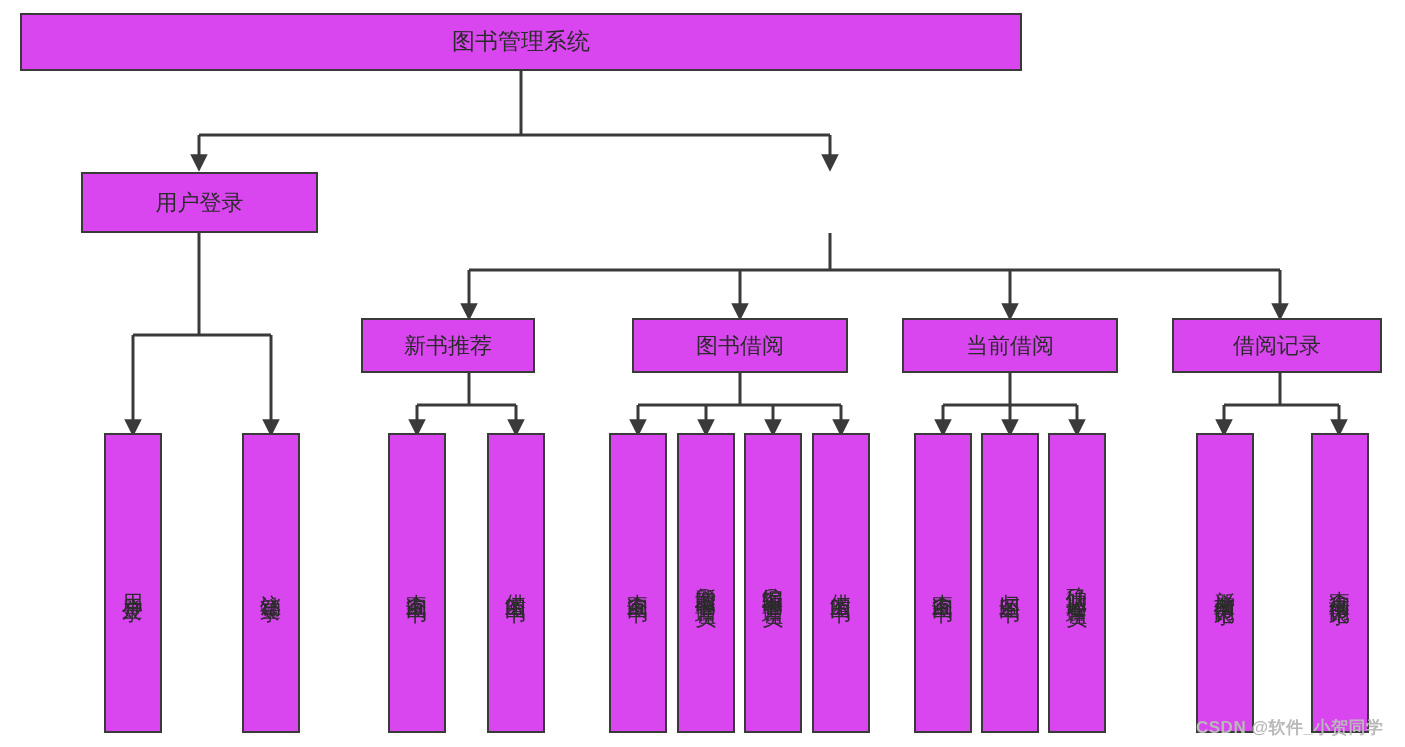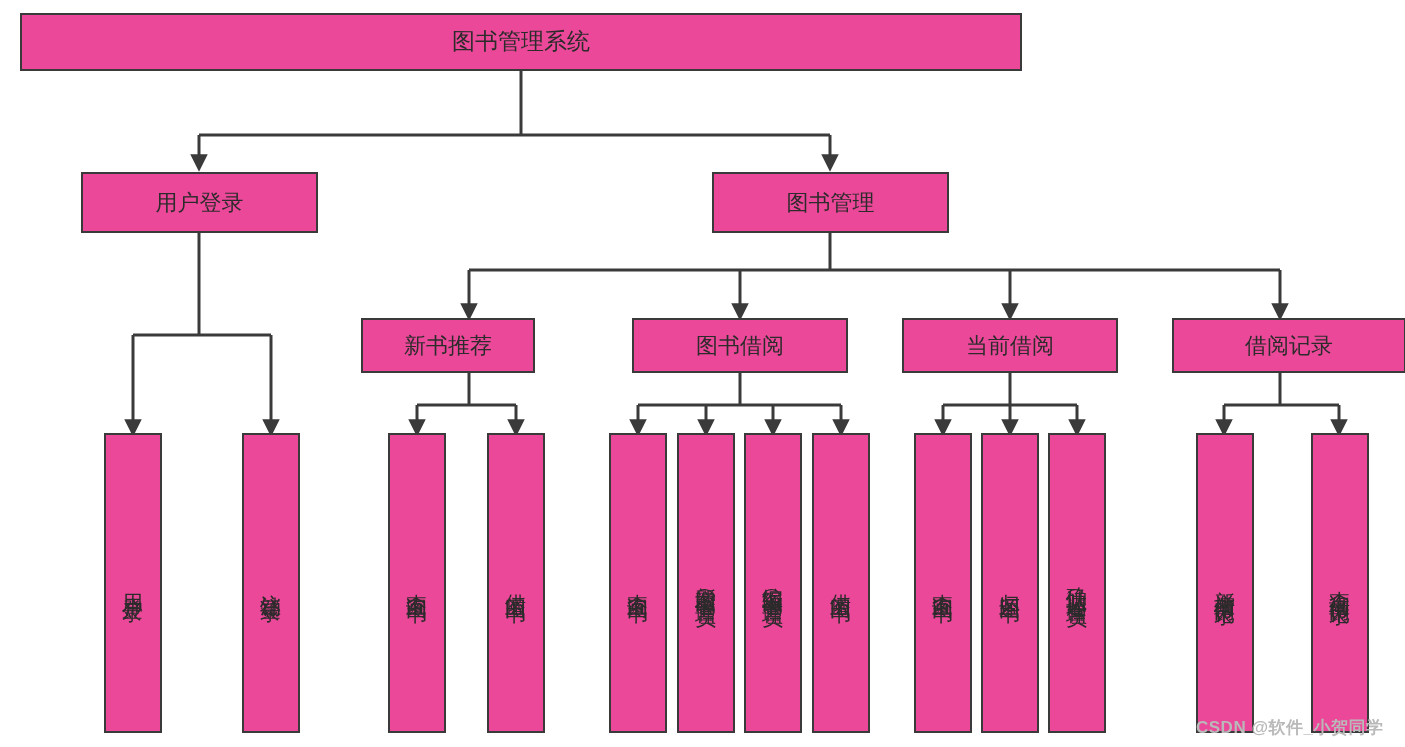--- a/index.html
+++ b/index.html
@@ -22,21 +22,21 @@
     position: absolute;
     left: 0;
     top: 0;
     width: 1405px;
     height: 747px;
     pointer-events: none;
   }
   .node {
     position: absolute;
     box-sizing: border-box;
-    background: #ec4899;
+    background: #d946ef;
     border: 2px solid #3a3a3a;
     display: flex;
     align-items: center;
     justify-content: center;
     color: #2b2b2b;
     z-index: 2;
   }
   .node-label {
     display: block;
     text-align: center;
@@ -129,37 +129,34 @@
   </svg>
 
   <div class="node horiz root" style="left:20px; top:13px; width:1002px; height:58px;">
     <span class="node-label">图书管理系统</span>
   </div>
 
   <div class="node horiz" style="left:81px; top:172px; width:237px; height:61px;">
     <span class="node-label">用户登录</span>
   </div>
 
-  <div class="node horiz" style="left:712px; top:172px; width:237px; height:61px;">
-    <span class="node-label">图书管理</span>
-  </div>
 
   <div class="node horiz" style="left:361px; top:318px; width:174px; height:55px;">
     <span class="node-label">新书推荐</span>
   </div>
 
   <div class="node horiz" style="left:632px; top:318px; width:216px; height:55px;justify-content:center;">
     <span class="node-label">图书借阅</span>
   </div>
 
   <div class="node horiz" style="left:902px; top:318px; width:216px; height:55px;">
     <span class="node-label">当前借阅</span>
   </div>
 
-  <div class="node horiz" style="left:1172px; top:318px; width:234px; height:55px;">
+  <div class="node horiz" style="left:1172px; top:318px; width:210px; height:55px;">
     <span class="node-label">借阅记录</span>
   </div>
 
   <div class="node vert" style="left:104px; top:433px; width:58px; height:300px;">
     <span class="node-label">用户登录</span>
   </div>
 
   <div class="node vert" style="left:242px; top:433px; width:58px; height:300px;">
     <span class="node-label">注销登录</span>
   </div>

